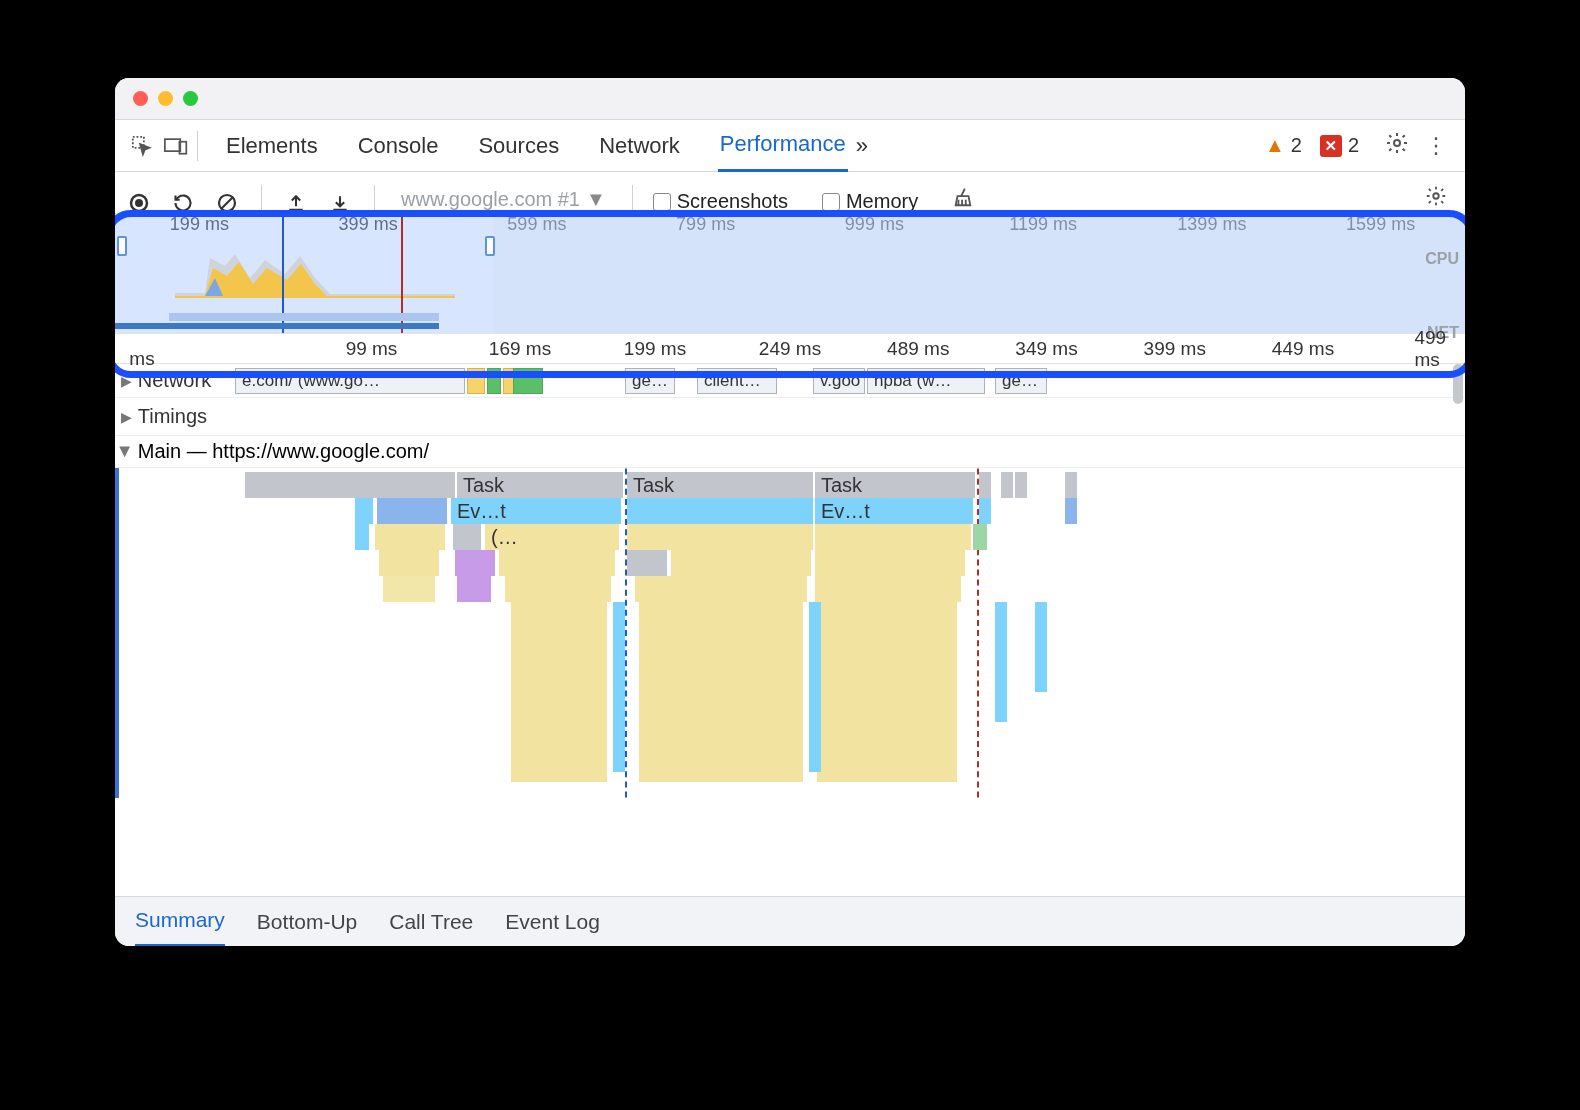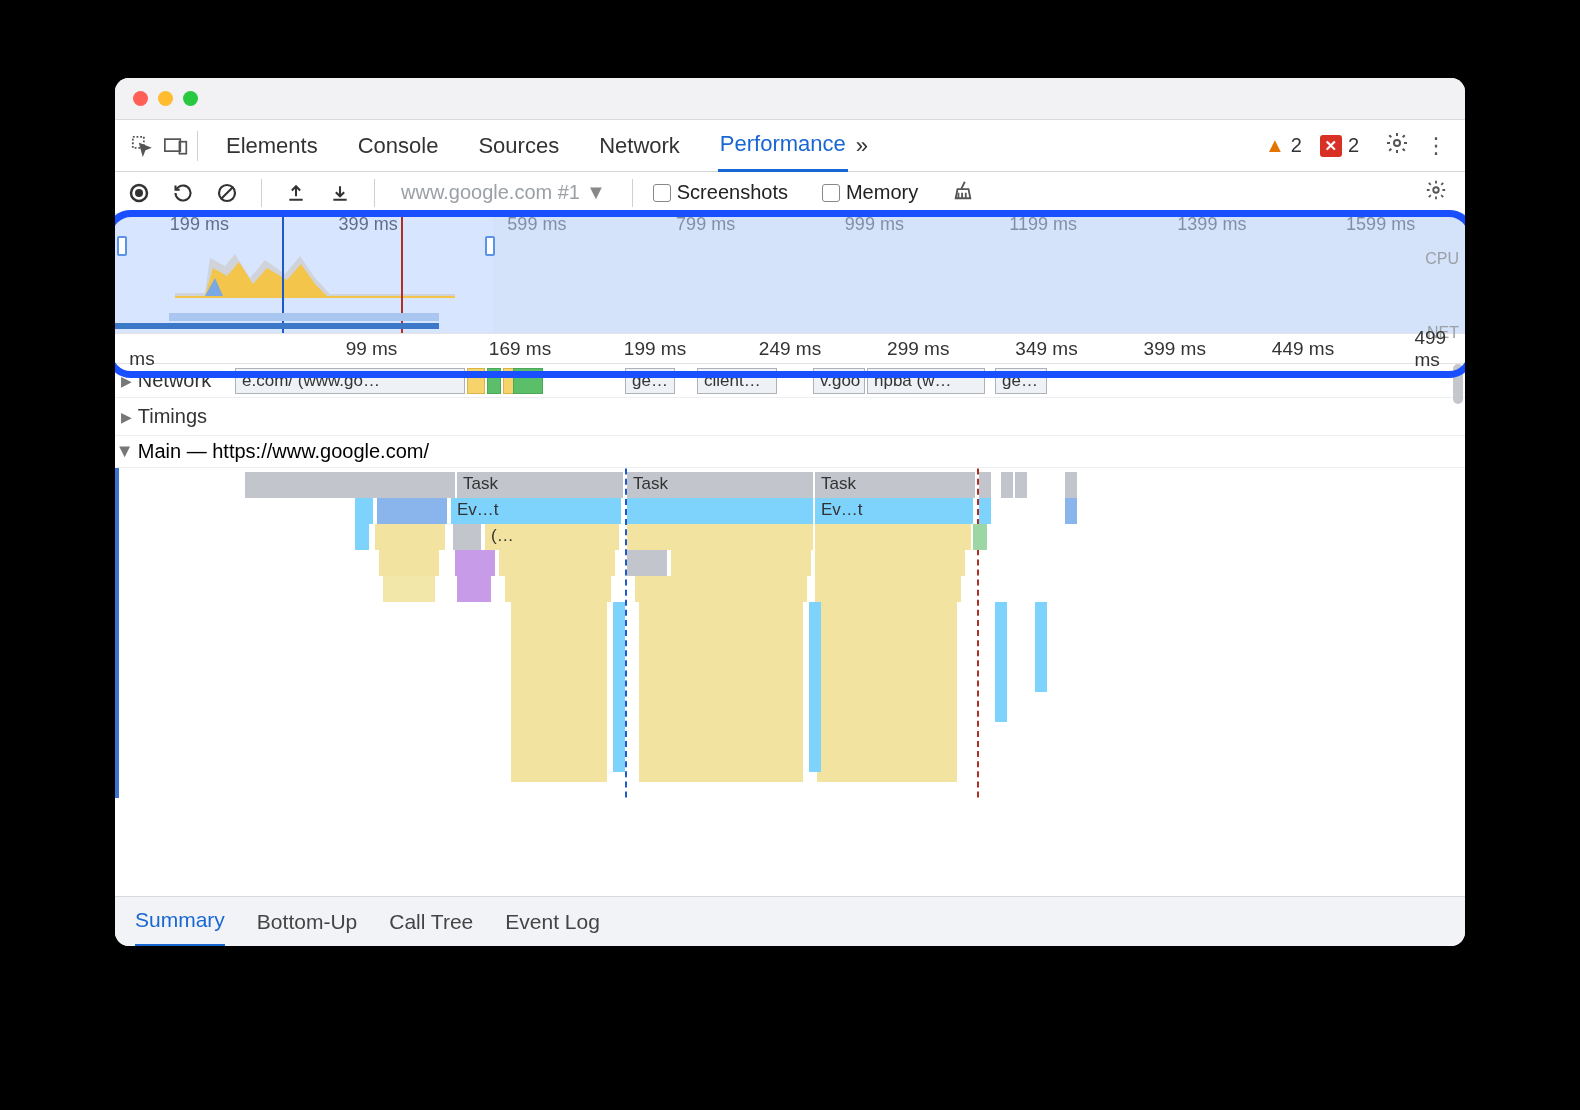--- a/index.html
+++ b/index.html
@@ -16,36 +16,36 @@
   .tabgroup { display:flex; gap: 36px; margin-left: 22px; }
   .tab { padding: 0 2px; height: 52px; display:flex; align-items:center; cursor:pointer; }
   .tab.active { color: #1967d2; border-bottom: 3px solid #1967d2; }
   .spacer { flex: 1; }
   .chev { font-size: 22px; color:#333; margin: 0 18px 0 8px; }
   .warnwrap { display:flex; align-items:center; gap: 6px; margin-right: 18px; font-size: 20px; }
   .wtri { color:#e37400; }
   .errsq { width:22px; height:22px; background:#d93025; color:#fff; display:inline-flex; align-items:center; justify-content:center; font-size:15px; font-weight:700; border-radius:3px; }
   .gear, .kebab { font-size:22px; color:#555; margin:0 8px; }
 
-  .toolbar { height: 42px; display:flex; align-items:center; padding: 0 10px; gap: 16px; border-bottom: 1px solid #e3e3e6; font-size: 20px; color:#333; }
+  .toolbar { height: 42px; display:flex; align-items:flex-end; padding: 0 10px; gap: 16px; border-bottom: 1px solid #e3e3e6; font-size: 20px; color:#333; }
   .tb-icon { width: 28px; display:flex; justify-content:center; color:#555; }
   .tb-sep { width:1px; height:28px; background:#d0d0d4; margin: 0 4px; }
   .recdrop { color:#9aa0a6; font-size: 20px; display:flex; align-items:center; gap:6px; padding: 2px 6px; }
   .cb { width:18px; height:18px; border:1.5px solid #888; border-radius:3px; display:inline-block; margin-right:6px; vertical-align:middle;}
   .cblbl { display:flex; align-items:center; font-size:20px; color:#222; margin-right: 18px; }
   .broom { font-size:20px; color:#555; }
 
   
   .overview-wrap { position: relative; }
   .highlight-ring { position:absolute; left:-10px; right:-10px; top:-4px; height:168px; border:7px solid #1a4fff; border-radius: 26px; z-index:20; pointer-events:none; }
   .overview { height: 120px; background:#fafbff; position:relative; border-bottom:1px solid #e3e3e6; }
   .ov-ticks { height: 24px; display:flex; font-size:18px; color:#444; }
   .ov-tick { flex:1; text-align:center; white-space:nowrap; }
   .ov-sel { position:absolute; top:0; bottom:0; background: rgba(150,190,255,.35); }
-  .cpu-label, .net-label { position:absolute; right:6px; font-size:16px; font-weight:400; color:#9aa0a6; }
+  .cpu-label, .net-label { position:absolute; right:6px; font-size:16px; font-weight:700; color:#9aa0a6; }
   .cpu-label { top: 36px; } .net-label { top: 78px; margin-top: 32px; }
   .ov-grip { position:absolute; top:22px; width:10px; height:20px; border:2px solid #5b93e6; border-radius:2px; background:#fff; z-index:5; }
   .ov-cpu-shape { position:absolute; left:60px; top:34px; width:280px; height:50px; }
   .ov-netbar { position:absolute; left:0; height:10px; background:#6aa0e8; bottom:0; }
   .ov-vline { position:absolute; top:0; bottom:0; width:2px; }
 
   
   .ruler { height: 30px; display:flex; font-size:19px; color:#333; position:relative; border-bottom:1px solid #e3e3e6; align-items:center;}
   .ruler span { position:absolute; transform:translateX(-50%); }
 
@@ -60,21 +60,21 @@
 
   .timings { height:38px; }
   .marker { position:absolute; top:4px; height:28px; color:#fff; font-size:17px; font-weight:600; padding:3px 8px; border-radius:2px;}
   .marker.dcl { background:#2059c9; }
   .marker.l { background:#b02f24; }
   .dashline { position:absolute; top:0; height: 460px; width:0; border-left:2px dashed; }
 
   .mainhdr { height: 32px; border-bottom:1px solid #eceef1; display:flex; align-items:center; padding-left:6px; font-size:20px; }
   .flame { position:relative; height: 330px; background: #fff; overflow:hidden; }
   .fl-row { position:absolute; left:0; right:0; height:26px; }
-  .fl-task { position:absolute; height:26px; font-size:17px; color:#333; padding:2px 6px; overflow:hidden; white-space:nowrap; }
+  .fl-task { position:absolute; height:26px; font-size:20px; color:#333; padding:2px 6px; overflow:hidden; white-space:nowrap; }
   .c-grey { background:#c2c6cc; }
   .c-yellow { background:#7dd3fc; }
   .c-yellowlt { background:#f2e3a0; }
   .c-blue { background:#8ab4ec; }
   .c-purple { background:#c89be8; }
   .c-green { background:#9dd6a5; }
 
   .sidebar-blue { position:absolute; left:0; top:0; bottom:0; width:4px; background:#3a73d1; }
 
   .leftscroll { position:absolute; right:2px; width:10px; height:40px; background:#c4c7cc; border-radius:5px; }
@@ -226,21 +226,21 @@
       <div class="cpu-label">CPU</div>
       <div class="net-label">NET</div>
     </div>
 
     <div class="ruler" id="ruler">
         <span style="left: 2%; margin-top: 20px;">ms</span>
         <span style="left: 19%;">99 ms</span>
         <span style="left: 30%;">169 ms</span>
         <span style="left: 40%;">199 ms</span>
         <span style="left: 50%;">249 ms</span>
-        <span style="left: 59.5%;">299 ms</span>
+        <span style="left: 59.5%;">489 ms</span>
         <span style="left: 69%;">349 ms</span>
         <span style="left: 78.5%;">399 ms</span>
         <span style="left: 88%;">449 ms</span>
         <span style="left: 97.5%;">499 ms</span>
       </div>
   </div>
 
   <div class="trackrow">
     <span class="disc">▶</span>
     <span>Network</span>

